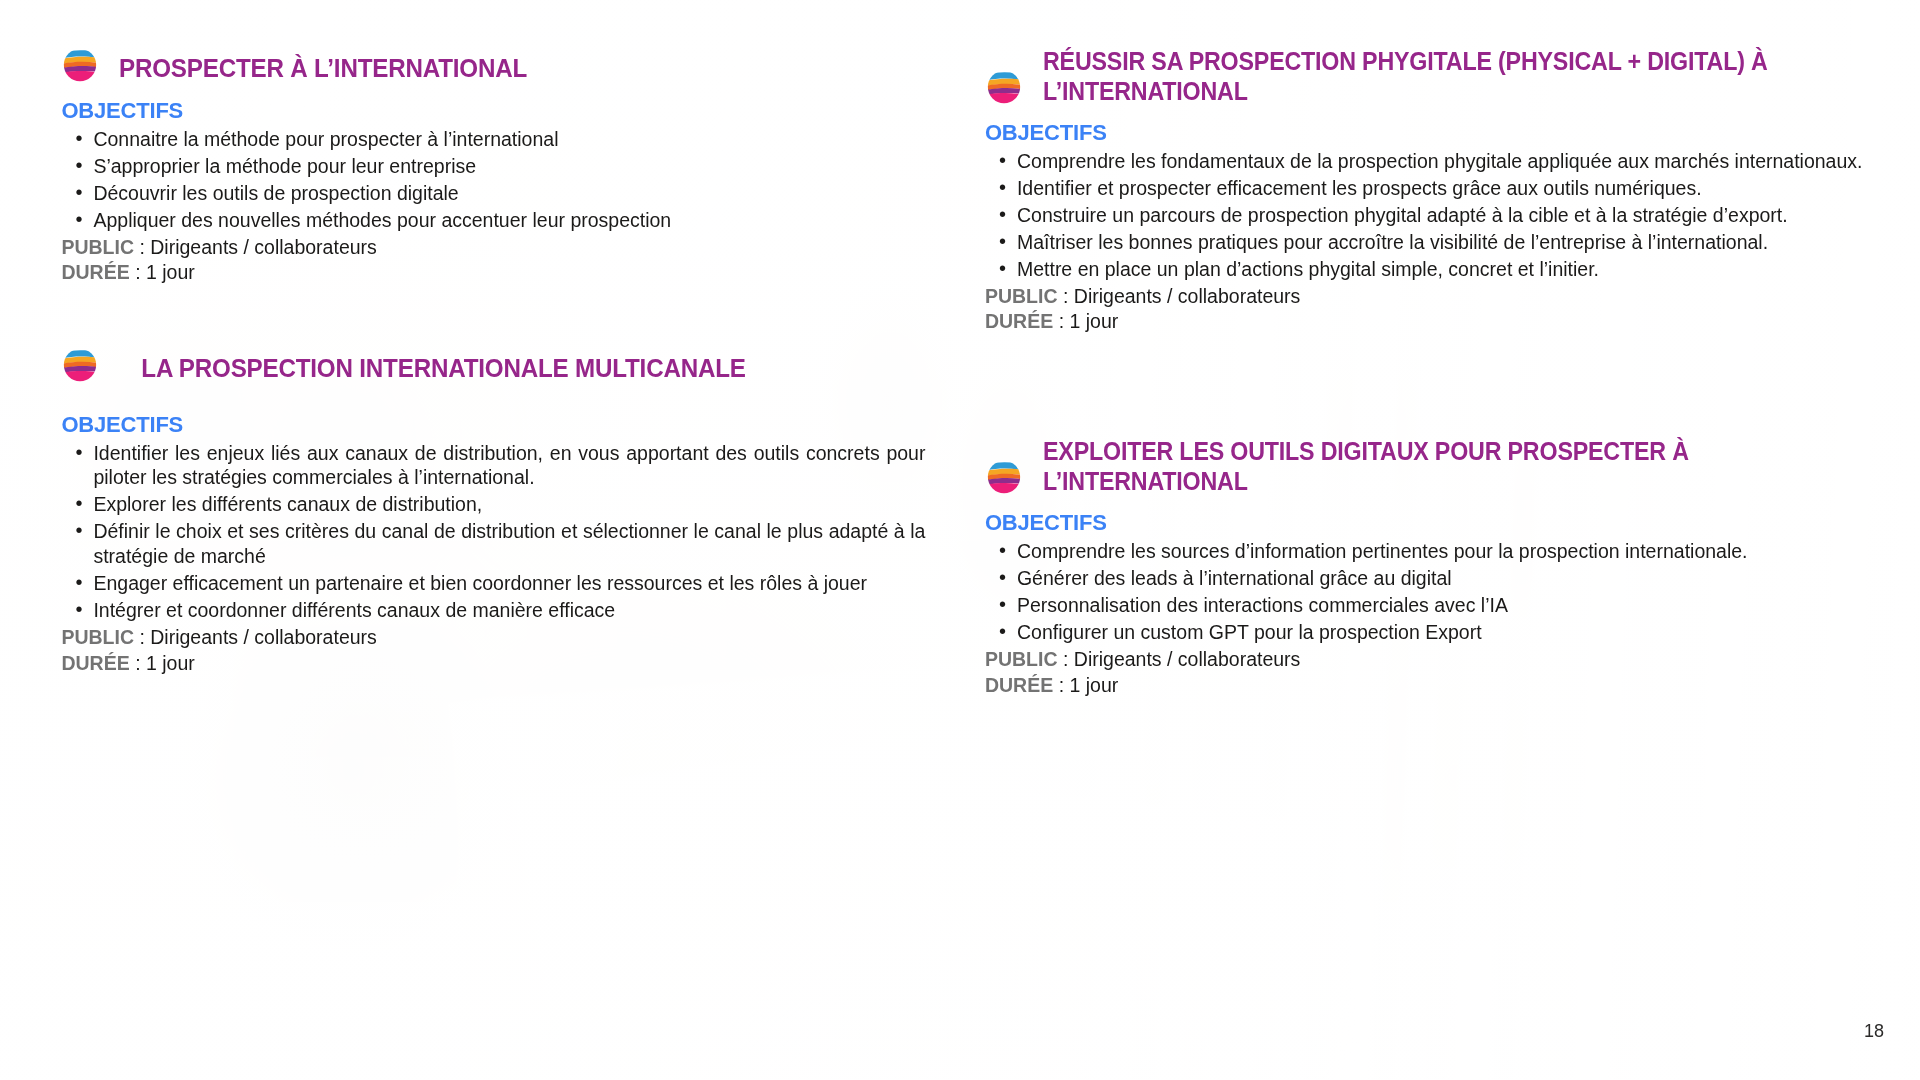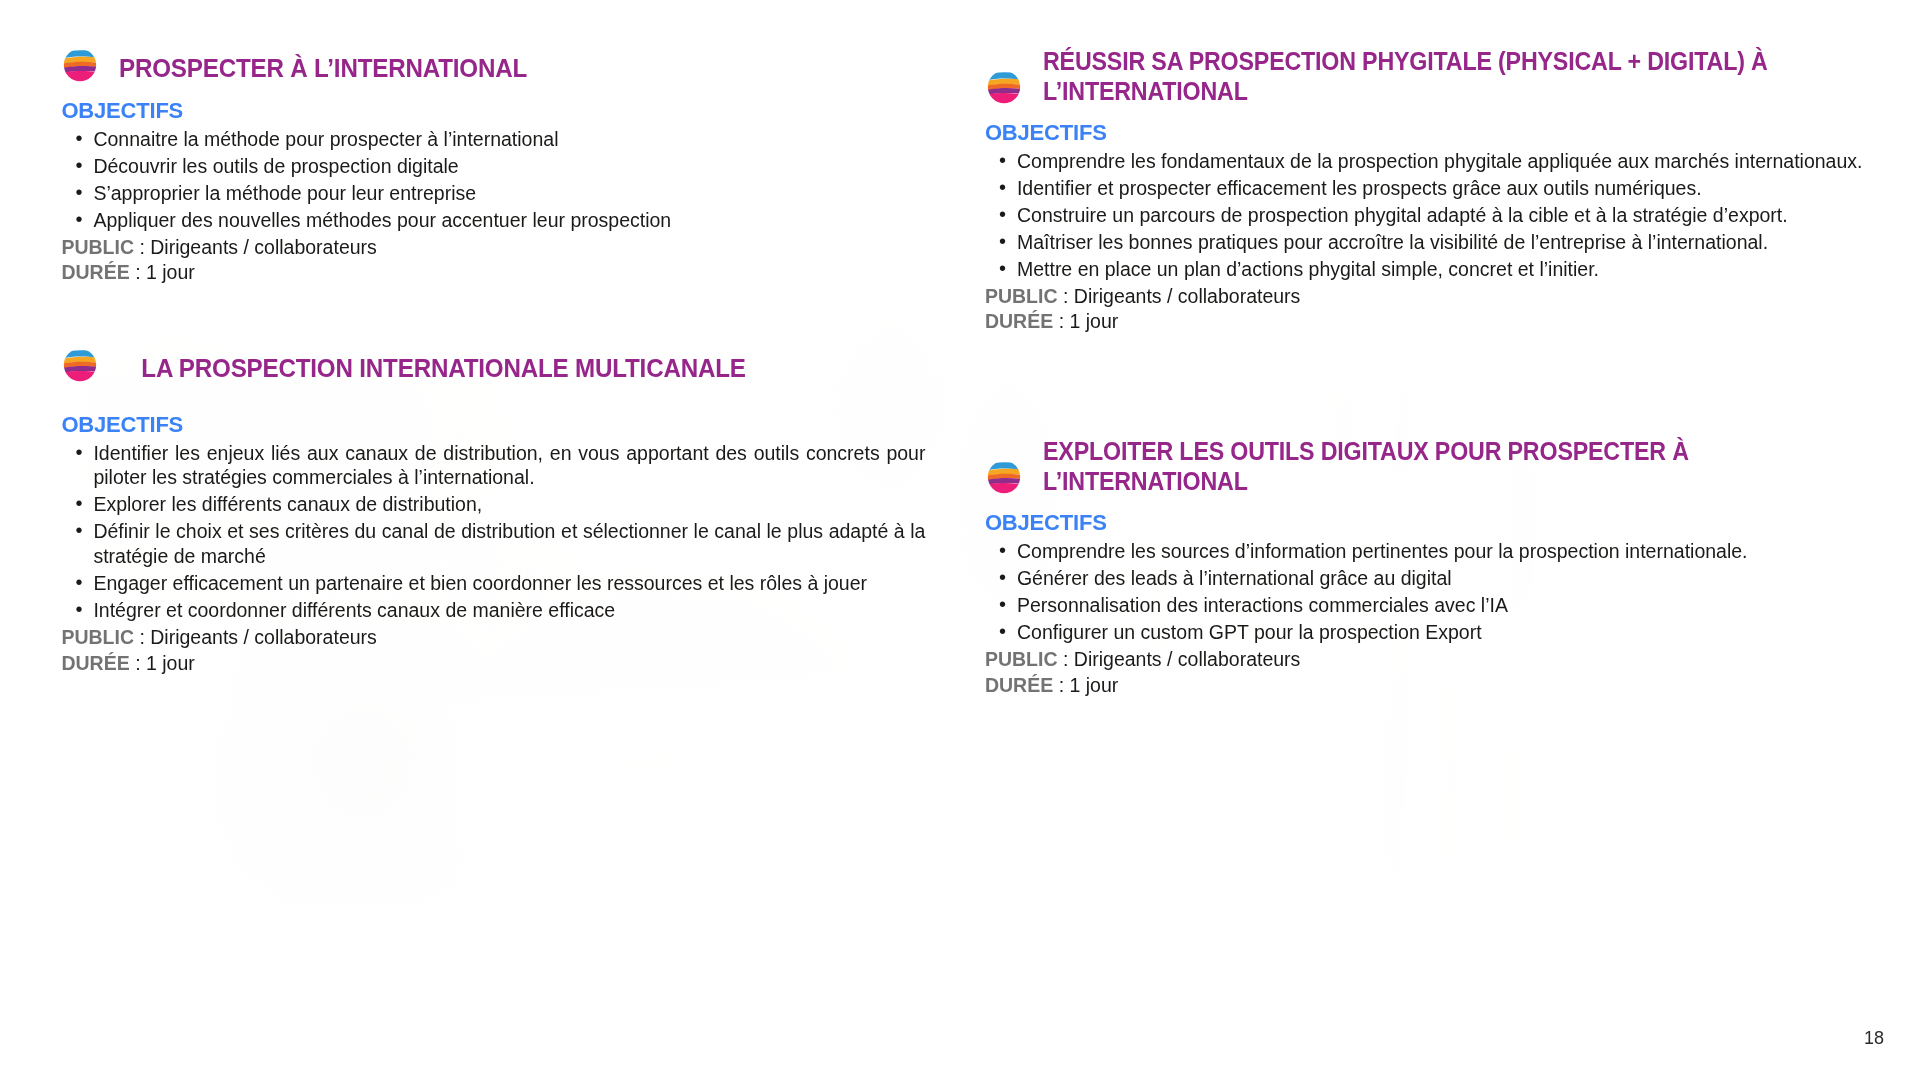--- a/index.html
+++ b/index.html
@@ -147,21 +147,21 @@
   }
   ul.objectives li:last-child{ text-align:left; }
   ul.objectives li.nojustify{ text-align:left; }
 
   .meta-line{
     font-size:19.5px; line-height:1.3; color:#1b1a19;
   }
   .meta-line .k{ font-weight:bold; color:#737373; }
 
   #page-number{
-    position:absolute; right:36px; bottom:31px;
+    position:absolute; right:36px; bottom:38px;
     font-size:18px; color:#2b2a29; z-index:4;
   }
 
   
   #col-left  #prog-0{ margin-top:44px;  }
   #col-left  #prog-1{ margin-top:58px;  }
   #col-right #prog-0r{ margin-top:44px; }
   #col-right #prog-1r{ margin-top:100px; }
   #col-right .program-title{ font-size:25px; }
 </style>
@@ -203,22 +203,22 @@
               <path d="M-4 24 C 12 20.5, 32 20, 44 23.5 L44 28.5 C32 25, 12 26, -4 29 Z" fill="#8e2d8c"></path>
               <path d="M-4 29 C 12 25.5, 32 25.5, 44 29 L44 42 L-4 42 Z" fill="#ec1e79"></path>
             </g>
           </svg>
         </span>
         <h2 class="program-title">PROSPECTER À L’INTERNATIONAL</h2>
       </div>
       <div class="section-label">OBJECTIFS</div>
       <ul class="objectives">
         <li class="nojustify">Connaitre la méthode pour prospecter à l’international</li>
+        <li class="nojustify">S’approprier la méthode pour leur entreprise</li>
         <li class="nojustify">Découvrir les outils de prospection digitale</li>
-        <li class="nojustify">S’approprier la méthode pour leur entreprise</li>
         <li class="nojustify">Appliquer des nouvelles méthodes pour accentuer leur prospection</li>
       </ul>
       <div class="meta-line">
         <span class="k">PUBLIC</span>
         <span>: Dirigeants / collaborateurs</span>
       </div>
       <div class="meta-line">
         <span class="k">DURÉE</span>
         <span>: 1 jour</span>
       </div>

